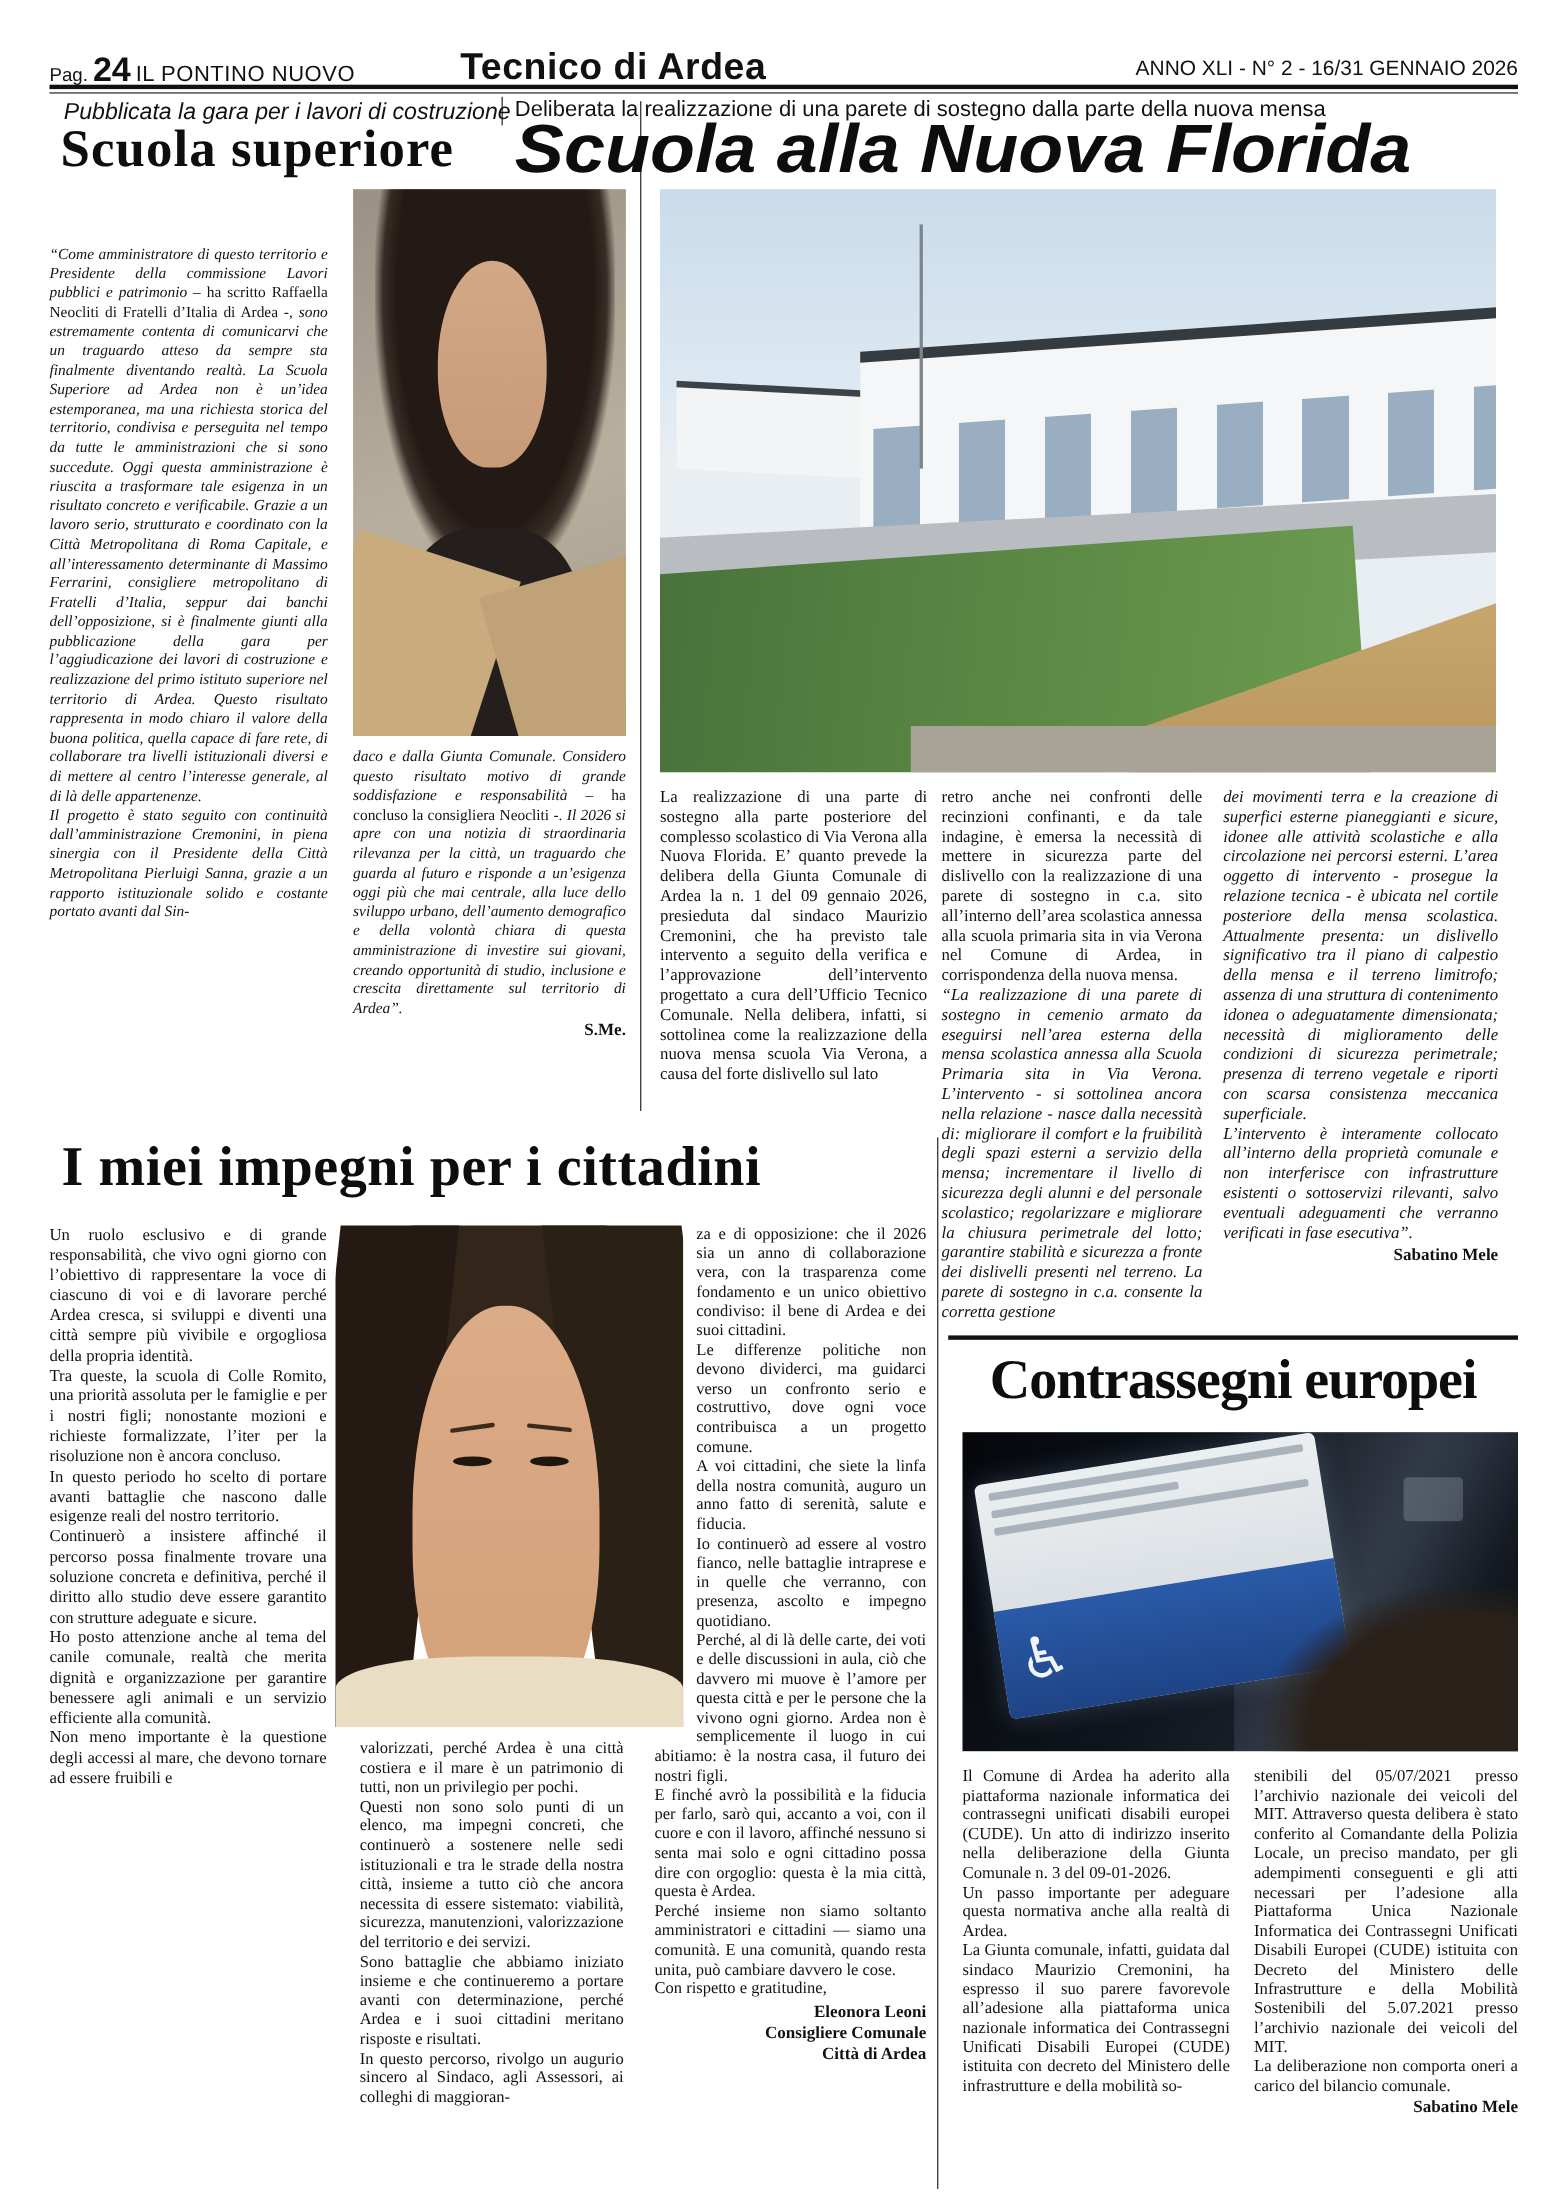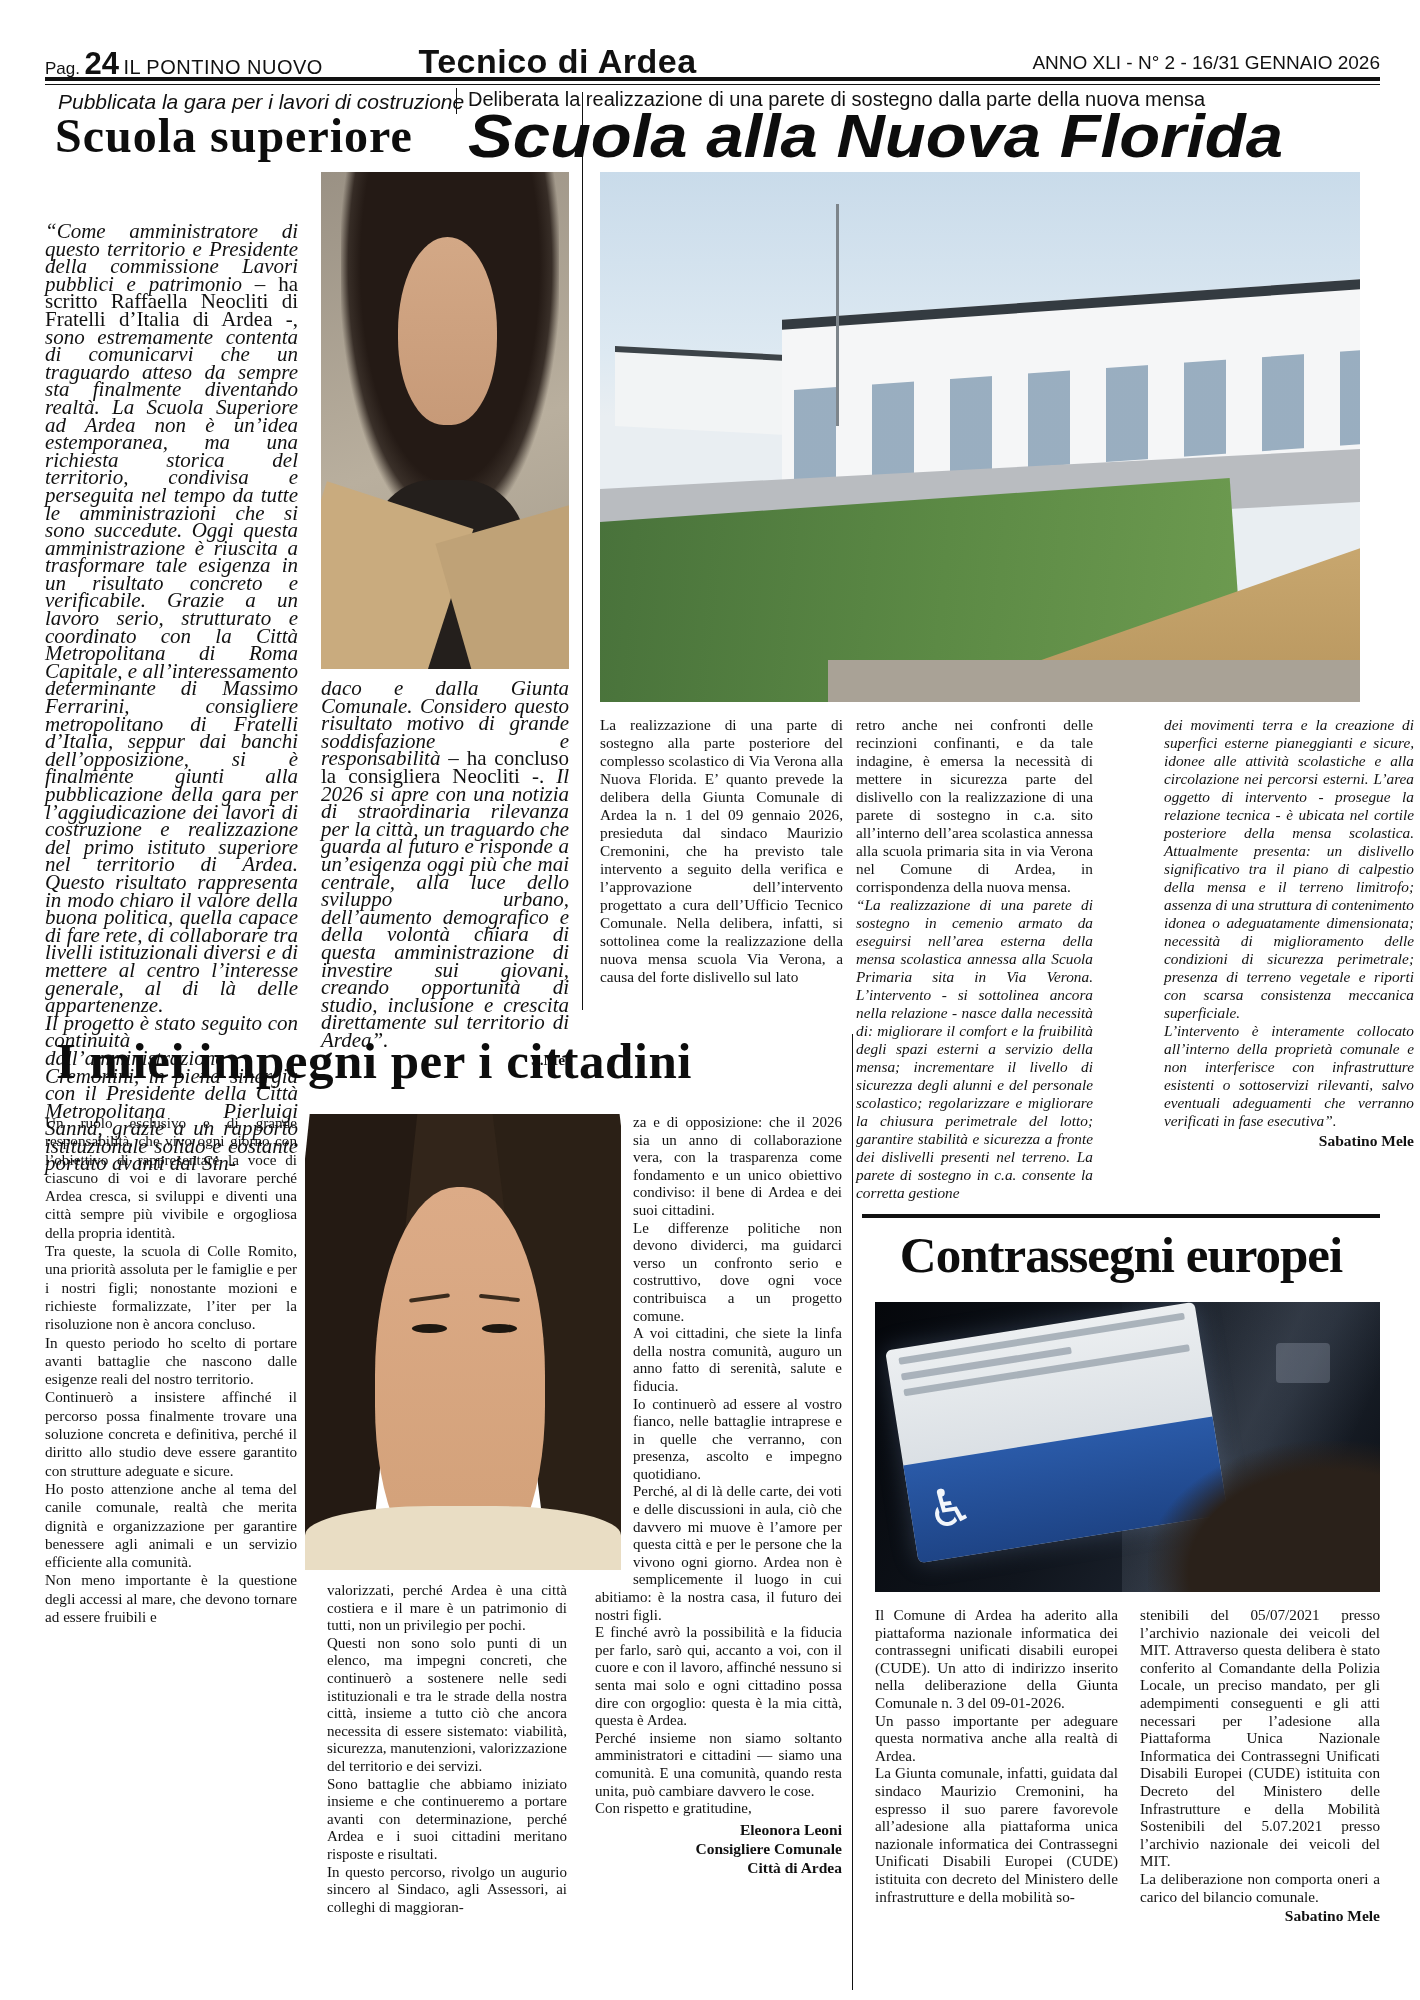--- a/index.html
+++ b/index.html
@@ -2,21 +2,21 @@
 <html><head>
 <meta charset="utf-8">
 <style>
   html,body{margin:0;padding:0;}
   body{width:1420px;height:2000px;position:relative;background:#fff;color:#111;
        font-family:"Liberation Serif",serif;overflow:hidden;}
   .abs{position:absolute;}
   .sans{font-family:"Liberation Sans",sans-serif;}
   .col p{margin:0;text-align:justify;}
   .i{font-style:italic;}
-  .body-l{font-size:21px;line-height:17.6px;}
+  .body-l{font-size:14px;line-height:17.6px;}
   .body-r{font-size:15.3px;line-height:18px;}
   .body-m{font-size:15.2px;line-height:18.3px;}
   .body-m3{font-size:15px;line-height:17.6px;}
   .body-b{font-size:15.2px;line-height:17.6px;}
   .sig{font-weight:bold;text-align:right;font-size:15.5px;margin-top:2px;}
   .vrule{width:0;border-left:1px solid #111;}
   .hrule-thick{height:4px;background:#111;}
   .hrule-thin{height:1px;background:#111;}
   h1,h2,h3{margin:0;font-weight:bold;color:#0d0d0d;}
   
@@ -130,21 +130,21 @@
   <div class="gravel"></div>
 </div>
 
 <div class="abs col body-r" style="left:600px;top:716px;width:243px;">
     <p><span>La realizzazione di una parte di sostegno alla parte posteriore del complesso scolastico di Via Verona alla Nuova Florida. E’ quanto prevede la delibera della Giunta Comunale di Ardea la n. 1 del 09 gennaio 2026, presieduta dal sindaco Maurizio Cremonini, che ha previsto tale intervento a seguito della verifica e l’approvazione dell’intervento progettato a cura dell’Ufficio Tecnico Comunale. Nella delibera, infatti, si sottolinea come la realizzazione della nuova mensa scuola Via Verona, a causa del forte dislivello sul lato</span></p>
   </div>
 <div class="abs col body-r" style="left:856px;top:716px;width:237px;">
     <p><span>retro anche nei confronti delle recinzioni confinanti, e da tale indagine, è emersa la necessità di mettere in sicurezza parte del dislivello con la realizzazione di una parete di sostegno in c.a. sito all’interno dell’area scolastica annessa alla scuola primaria sita in via Verona nel Comune di Ardea, in corrispondenza della nuova mensa.</span></p>
     <p><span class="i">“La realizzazione di una parete di sostegno in cemenio armato da eseguirsi nell’area esterna della mensa scolastica annessa alla Scuola Primaria sita in Via Verona. L’intervento - si sottolinea ancora nella relazione - nasce dalla necessità di: migliorare il comfort e la fruibilità degli spazi esterni a servizio della mensa; incrementare il livello di sicurezza degli alunni e del personale scolastico; regolarizzare e migliorare la chiusura perimetrale del lotto; garantire stabilità e sicurezza a fronte dei dislivelli presenti nel terreno. La parete di sostegno in c.a. consente la corretta gestione</span></p>
   </div>
-<div class="abs" style="left:1164px;top:716px;width:250px;">
+<div class="abs" style="left:1112px;top:716px;width:250px;">
   <div class="col body-r">
       <p><span class="i">dei movimenti terra e la creazione di superfici esterne pianeggianti e sicure, idonee alle attività scolastiche e alla circolazione nei percorsi esterni. L’area oggetto di intervento - prosegue la relazione tecnica - è ubicata nel cortile posteriore della mensa scolastica. Attualmente presenta: un dislivello significativo tra il piano di calpestio della mensa e il terreno limitrofo; assenza di una struttura di contenimento idonea o adeguatamente dimensionata; necessità di miglioramento delle condizioni di sicurezza perimetrale; presenza di terreno vegetale e riporti con scarsa consistenza meccanica superficiale.</span></p>
       <p><span class="i">L’intervento è interamente collocato all’interno della proprietà comunale e non interferisce con infrastrutture esistenti o sottoservizi rilevanti, salvo eventuali adeguamenti che verranno verificati in fase esecutiva”.</span></p>
     </div>
   <div class="sig">Sabatino Mele</div>
 </div>
 
 <h1 class="abs" style="left:56px;top:1032px;font-size:51px;letter-spacing:.5px;white-space:nowrap;">I miei impegni per i cittadini</h1>
 
 <div class="abs col body-m" style="left:45px;top:1114px;width:252px;">

